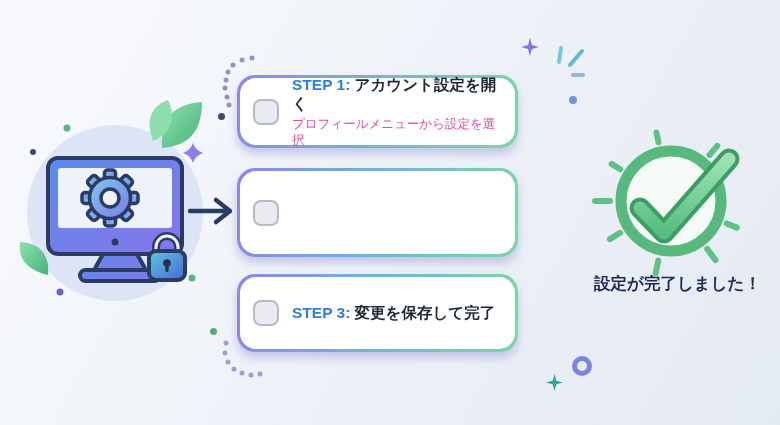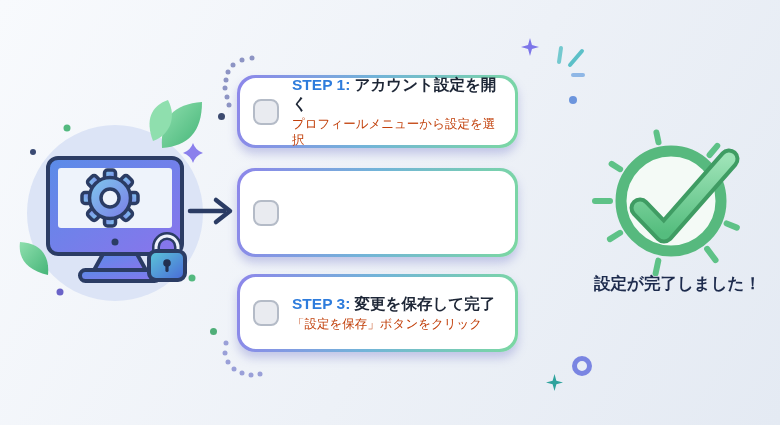--- a/index.html
+++ b/index.html
@@ -26,21 +26,21 @@
   #card-1 { top:75px;  height:73px; }
   #card-2 { top:168px; height:89px; }
   #card-3 { top:274px; height:78px; }
   .checkbox {
     width:26px; height:26px; flex:0 0 26px; border-radius:8px;
     background:#e9ebf0; border:2px solid #b4bbc7; cursor:pointer;
   }
   .card-text { margin-left:13px; }
   .card-title { font-size:15.5px; font-weight:bold; color:#1d2636; line-height:1.28; }
   .step-label { color:#2e7cdc; }
-  .card-sub { font-size:12.5px; color:#c2410c; margin-top:3px; line-height:1.25; }
+  .card-sub { font-size:12.5px; color:#ec4899; margin-top:3px; line-height:1.25; }
   
   .check-illus { position:absolute; left:578px; top:116px; width:190px; height:160px; }
   .result-msg {
     position:absolute; left:570px; top:273px; width:215px; text-align:center;
     font-size:16.5px; font-weight:bold; color:#1d2b4d;
   }
   
   .dec { position:absolute; }
   .dot { border-radius:50%; }
   .sparkle4 { clip-path:polygon(50% 0,61% 39%,100% 50%,61% 61%,50% 100%,39% 61%,0 50%,39% 39%); }
@@ -139,21 +139,20 @@
     <div class="card-inner">
       <div class="checkbox"></div>
     </div>
   </div>
 
   <div class="card" id="card-3">
     <div class="card-inner">
       <div class="checkbox"></div>
       <div class="card-text">
         <div class="card-title"><span class="step-label">STEP 3:</span> <span>変更を保存して完了</span></div>
-        <div class="card-sub">「設定を保存」ボタンをクリック</div>
       </div>
     </div>
   </div>
 
   <svg class="check-illus" viewBox="0 0 190 160">
     <defs>
       <linearGradient id="gCheck" x1="0" y1="0" x2="0" y2="1">
         <stop offset="0" stop-color="#9ce2b6"></stop>
           <stop offset="1" stop-color="#55bd7e"></stop>
       </linearGradient>

